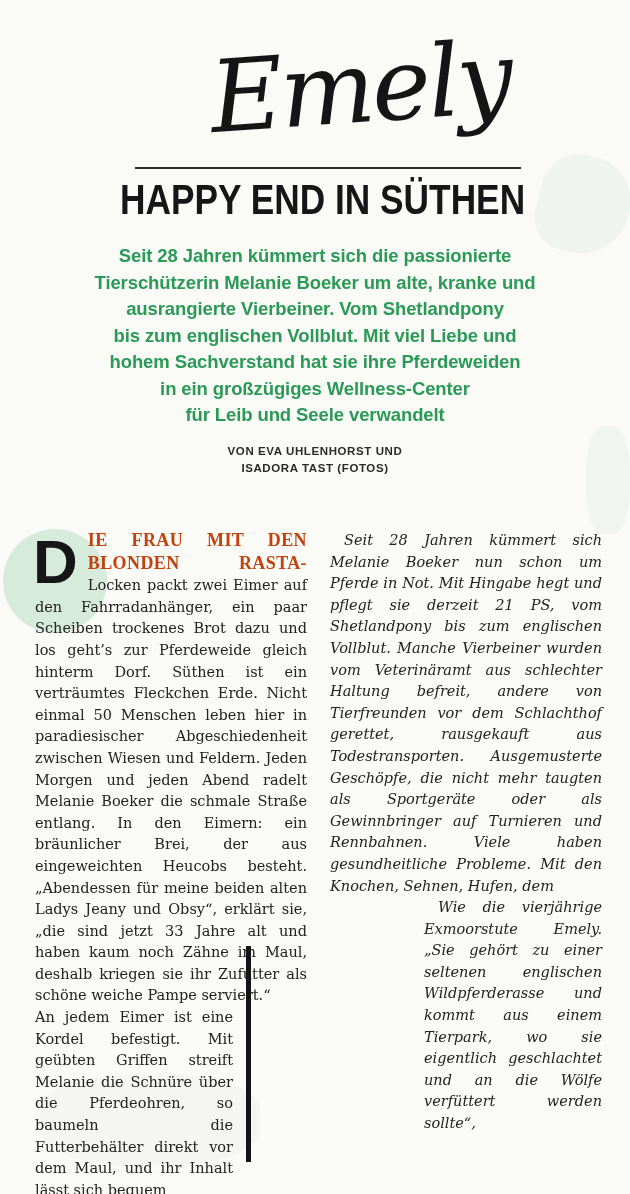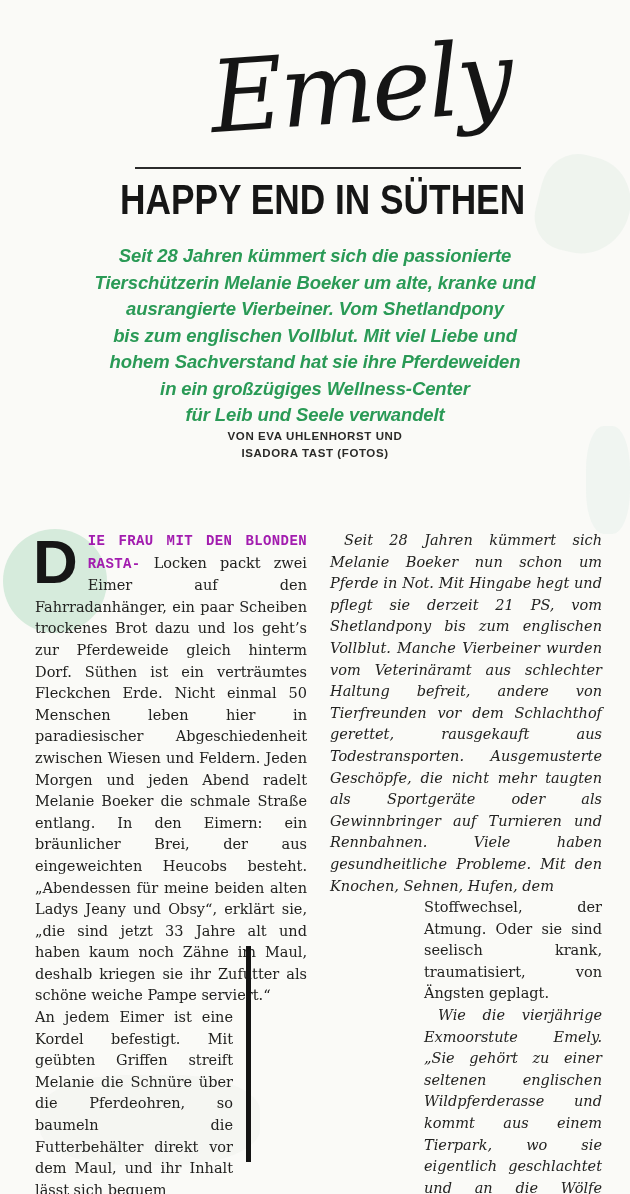--- a/index.html
+++ b/index.html
@@ -28,24 +28,23 @@
     font-family:"Liberation Sans",sans-serif;font-weight:700;
     font-size:42px;line-height:48px;color:#161616;letter-spacing:0px;
     transform:scaleX(.84);transform-origin:50% 50%;white-space:nowrap;
   }
   .standfirst{
     position:absolute;z-index:2;left:40px;right:40px;top:243px;margin:0;
     text-align:center;white-space:pre-line;
     font-family:"Liberation Sans",sans-serif;font-weight:700;
     font-size:18.5px;line-height:26.5px;color:var(--green,#2a9a56);
     letter-spacing:-0.1px;
-    font-style:italic;
   }
   .byline{
-    position:absolute;z-index:2;left:0;right:0;top:428px;margin:0;
+    position:absolute;z-index:2;left:0;right:0;top:428px;margin:15px;
     text-align:center;white-space:pre-line;
     font-family:"Liberation Sans",sans-serif;font-weight:700;
     font-size:11.5px;line-height:17px;color:#2a2a28;letter-spacing:.6px;
   }
 
   .dropcap-circle{
     position:absolute;z-index:1;left:3px;top:529px;width:104px;height:104px;
     border-radius:50%;background:var(--mint,#d6ebdc);
   }
 
@@ -61,22 +60,22 @@
   .body-p.indent{text-indent:14px;font-style:italic;}
   .narrow-left{width:198px;}
   .narrow-right{width:178px;margin-left:94px;}
   .dropcap{
     float:left;
     font-family:"Liberation Sans",sans-serif;font-weight:700;
     font-size:62px;line-height:54px;color:#161616;
     margin:5px 10px 0 -2px;
   }
   .leadin{
-    font-family:Liberation Mono, monospace;font-weight:700;
-    font-size:14px;letter-spacing:.4px;color:#a21caf;
+    font-family:Liberation Serif, serif;font-weight:700;
+    font-size:18px;letter-spacing:.4px;color:#c2410c;
   }
 
   .pq-rule{position:absolute;z-index:2;left:246px;top:946px;width:5px;height:216px;background:#141414;}
   .pullquote{
     position:absolute;z-index:2;left:266px;top:941px;width:170px;
     font-family:"Liberation Sans",sans-serif;font-weight:700;
     font-size:18px;line-height:27.4px;letter-spacing:-0.2px;
   }
   .qmark{color:#141414;font-size:20px;}
   .qtext{color:var(--green,#2a9a56);white-space:pre;}
@@ -106,20 +105,19 @@
 
   <div class="dropcap-circle"></div>
 
   <div class="columns">
     <div class="col col-left">
       <p class="body-p"><span class="dropcap">D</span><span class="leadin">IE FRAU MIT DEN BLONDEN RASTA-</span><span> Locken packt zwei Eimer auf den Fahrradanhänger, ein paar Scheiben trockenes Brot dazu und los geht’s zur Pferdeweide gleich hinterm Dorf. Süthen ist ein verträumtes Fleckchen Erde. Nicht einmal 50 Menschen leben hier in paradiesischer Abgeschiedenheit zwischen Wiesen und Feldern. Jeden Morgen und jeden Abend radelt Melanie Boeker die schmale Straße entlang. In den Eimern: ein bräunlicher Brei, der aus eingeweichten Heucobs besteht. „Abendessen für meine beiden alten Ladys Jeany und Obsy“, erklärt sie, „die sind jetzt 33 Jahre alt und haben kaum noch Zähne im Maul, deshalb kriegen sie ihr Zufutter als schöne weiche Pampe serviert.“</span></p>
       <p class="body-p narrow-left">An jedem Eimer ist eine Kordel befestigt. Mit geübten Griffen streift Melanie die Schnüre über die Pferdeohren, so baumeln die Futterbehälter direkt vor dem Maul, und ihr Inhalt lässt sich bequem</p>
     </div>
     <div class="col col-right">
       <p class="body-p indent">Seit 28 Jahren kümmert sich Melanie Boeker nun schon um Pferde in Not. Mit Hingabe hegt und pflegt sie derzeit 21 PS, vom Shetlandpony bis zum englischen Vollblut. Manche Vierbeiner wurden vom Veterinäramt aus schlechter Haltung befreit, andere von Tierfreunden vor dem Schlachthof gerettet, rausgekauft aus Todestransporten. Ausgemusterte Geschöpfe, die nicht mehr taugten als Sportgeräte oder als Gewinnbringer auf Turnieren und Rennbahnen. Viele haben gesundheitliche Probleme. Mit den Knochen, Sehnen, Hufen, dem</p>
-      <p class="body-p narrow-right">Stoffwechsel, der Atmung. Oder sie sind seelisch krank, traumatisiert, von Ängsten geplagt.</p>
       <p class="body-p narrow-right indent">Wie die vierjährige Exmoorstute Emely. „Sie gehört zu einer seltenen englischen Wildpferderasse und kommt aus einem Tierpark, wo sie eigentlich geschlachtet und an die Wölfe verfüttert werden sollte“,</p>
     </div>
   </div>
 
   <div class="pq-rule"></div>
 
 </div>
 
 </body></html>

